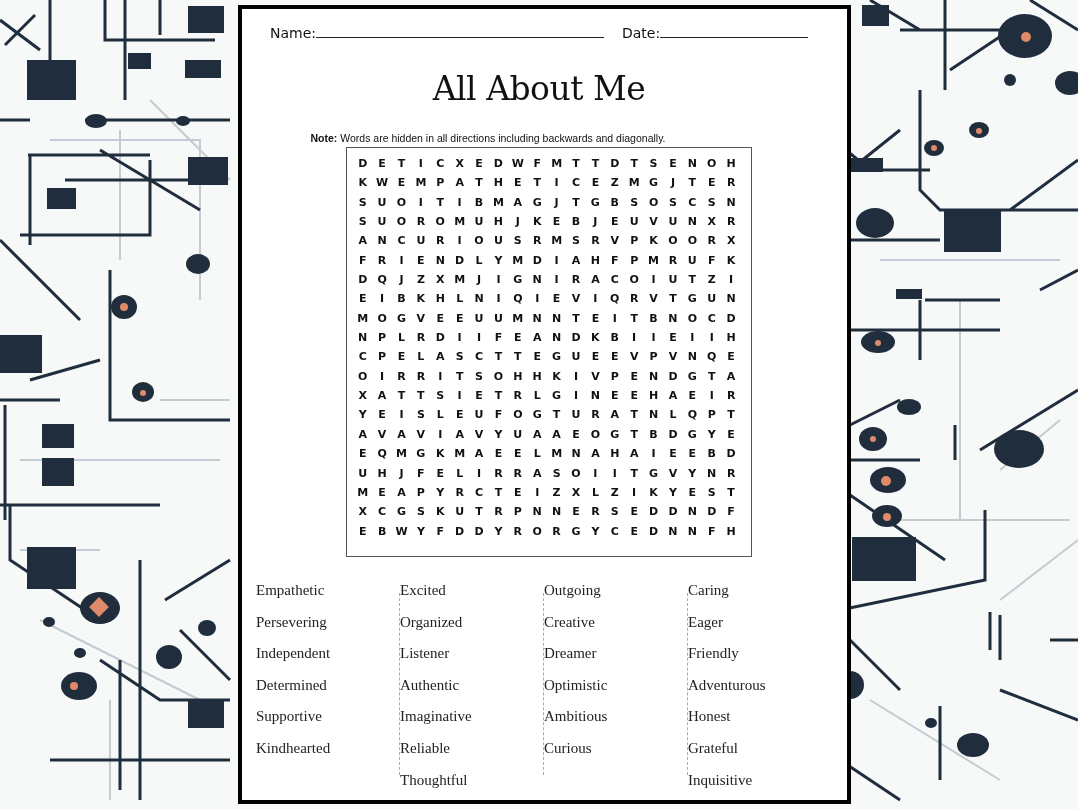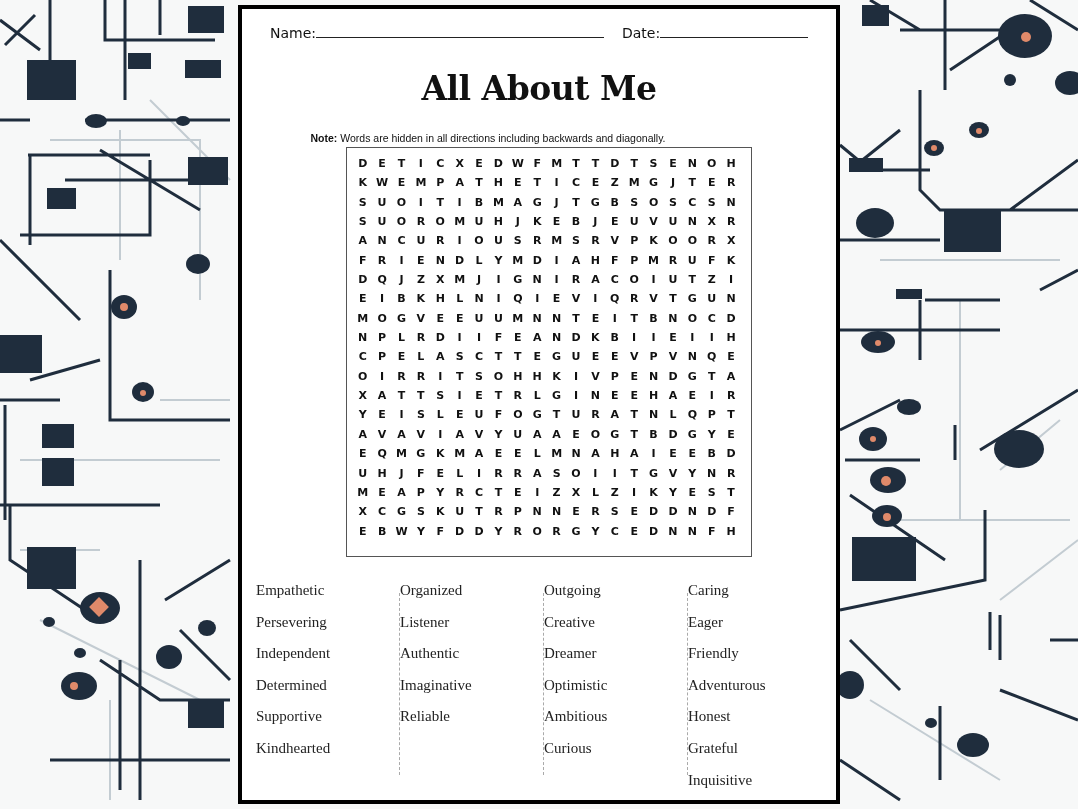--- a/index.html
+++ b/index.html
@@ -4,32 +4,32 @@
 <style>
   html, body { margin:0; padding:0; }
   body {
     width:1078px; height:809px; position:relative; overflow:hidden;
     background:#f7f8f8;
     font-family:"Liberation Sans", sans-serif;
   }
   #bg { position:absolute; left:0; top:0; width:1078px; height:809px; }
   .page {
     position:absolute; left:238px; top:5px; width:594px; height:791px;
-    background:#ffffff; border:4px solid #000000;
+    background:#ffffff; border:4px solid #000000;padding-left:11px;
   }
   .header-row {
     position:absolute; left:28px; top:14px; width:540px; height:22px;
     font-family:"DejaVu Sans", sans-serif; font-size:14px; color:#111;
   }
   .name-field { position:absolute; left:0; top:0; }
   .date-field { position:absolute; left:352px; top:0; }
   .field-line { display:inline-block; border-bottom:1px solid #222; height:14px; vertical-align:baseline; }
   .title {
     position:absolute; left:0; top:60px; width:594px; text-align:center;
-    font-family:"DejaVu Serif", serif; font-weight:bold; font-size:33px; color:#111;
+    font-family:"DejaVu Serif", serif; font-weight:normal; font-size:33px; color:#111;
     letter-spacing:-0.5px;
   }
   .note {
     position:absolute; left:0; top:123px; width:492px; text-align:center;
     font-family:"Liberation Sans", sans-serif; font-size:10.5px; color:#111;
   }
   .note b { font-weight:bold; }
   .grid-box {
     position:absolute; left:104px; top:138px; width:404px; height:408px;
     border:1px solid #555; background:#fff;
@@ -552,25 +552,27 @@
     <div class="col" style="left:2px">
       <div class="word">Empathetic</div>
       <div class="word">Persevering</div>
       <div class="word">Independent</div>
       <div class="word">Determined</div>
       <div class="word">Supportive</div>
       <div class="word">Kindhearted</div>
     </div>
     <div class="divider" style="left:145px"></div>
     <div class="col" style="left:146px">
+      <div class="word">Excited</div>
       <div class="word">Organized</div>
       <div class="word">Listener</div>
       <div class="word">Authentic</div>
       <div class="word">Imaginative</div>
       <div class="word">Reliable</div>
+      <div class="word">Thoughtful</div>
     </div>
     <div class="divider" style="left:289px"></div>
     <div class="col" style="left:290px">
       <div class="word">Outgoing</div>
       <div class="word">Creative</div>
       <div class="word">Dreamer</div>
       <div class="word">Optimistic</div>
       <div class="word">Ambitious</div>
       <div class="word">Curious</div>
     </div>

